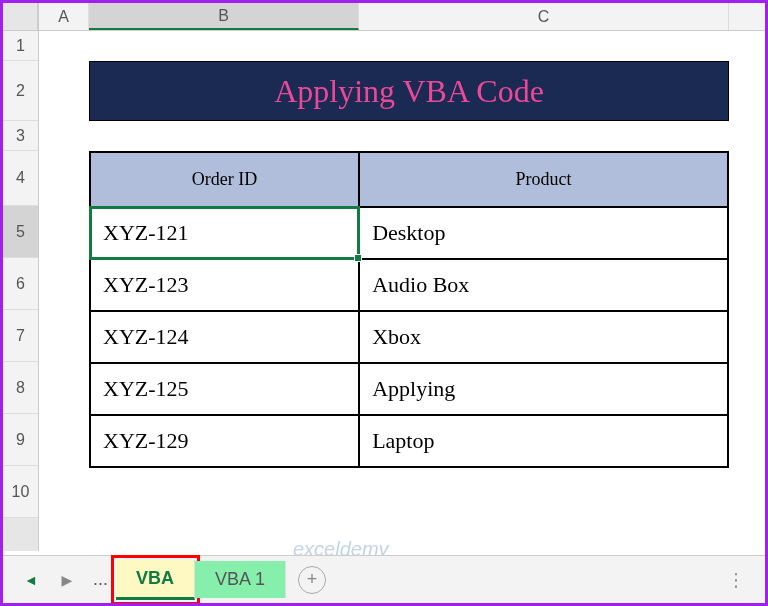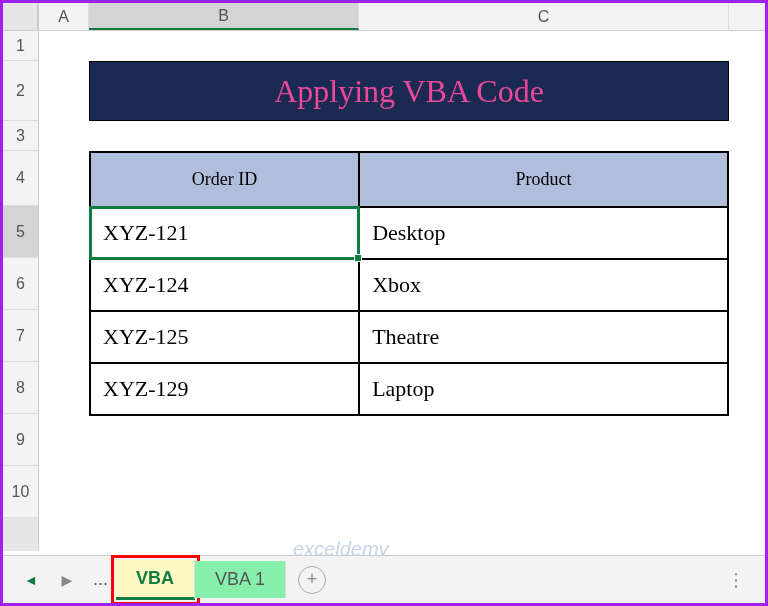--- a/index.html
+++ b/index.html
@@ -219,26 +219,30 @@
             <th>Order ID</th>
             <th>Product</th>
           </tr>
         </thead>
         <tbody>
           <tr>
             <td class="selected-cell"><span>XYZ-121</span><div class="fill-handle"></div></td>
             <td>Desktop</td>
           </tr>
           <tr>
+            <td>XYZ-123</td>
+            <td>Audio Box</td>
+          </tr>
+          <tr>
             <td>XYZ-124</td>
             <td>Xbox</td>
           </tr>
           <tr>
             <td>XYZ-125</td>
-            <td>Theatre</td>
+            <td>Applying</td>
           </tr>
           <tr>
             <td>XYZ-129</td>
             <td>Laptop</td>
           </tr>
         </tbody>
       </table>
     </div>
   </div>
 </div>

